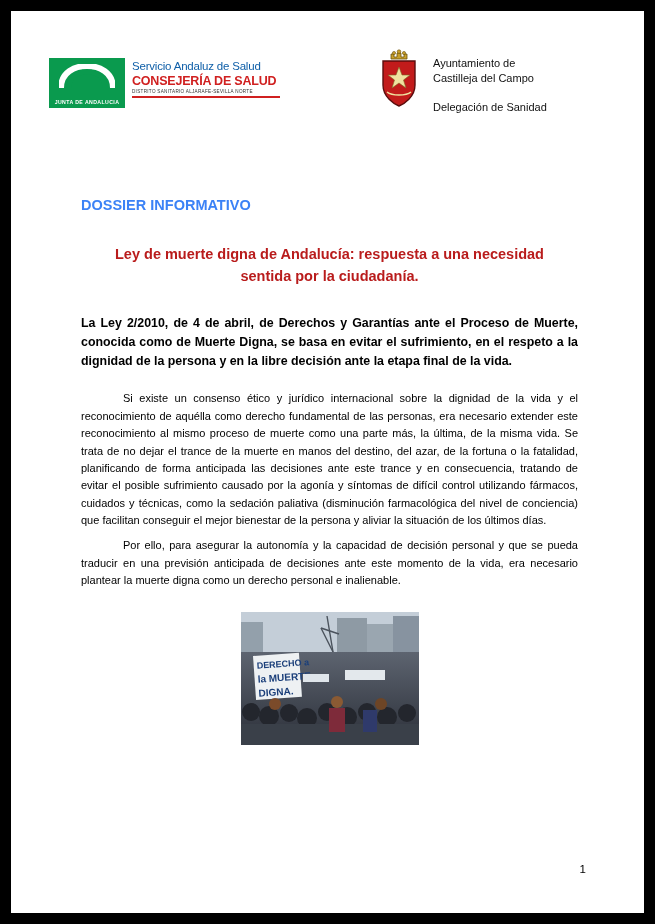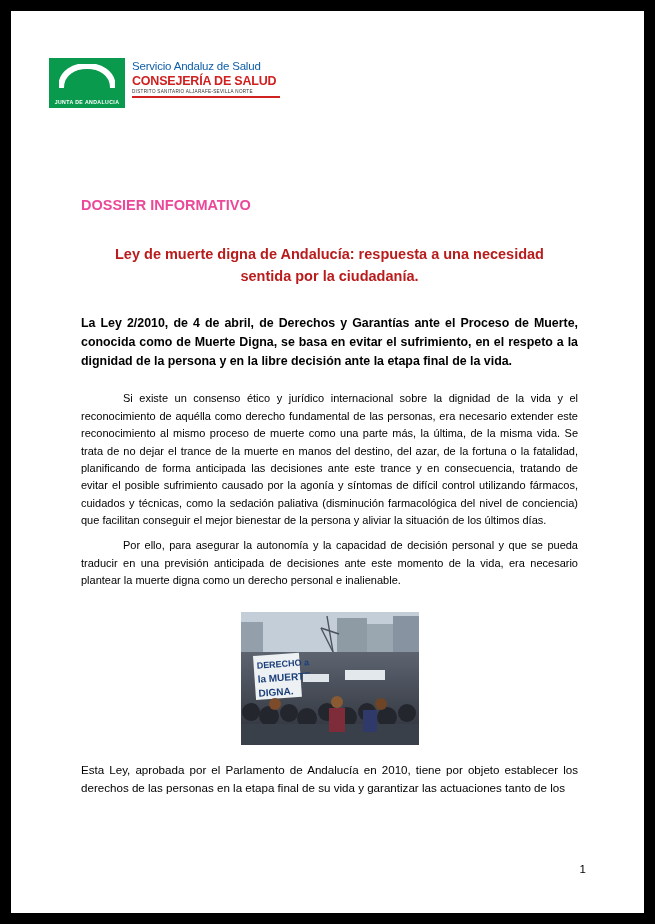--- a/index.html
+++ b/index.html
@@ -118,21 +118,21 @@
   }
 
   
   .content {
     padding: 0 66px 0 70px;
   }
   .doc-title {
     margin-top: 76px;
     font-size: 14.5px;
     font-weight: bold;
-    color: #ec4899;
+    color: #3b82f6;
   }
   .doc-subtitle {
     margin-top: 30px;
     font-size: 14.5px;
     font-weight: bold;
     color: #b91c1c;
     text-align: center;
     line-height: 1.55;
     padding: 0 8px;
   }
@@ -198,20 +198,38 @@
         <span class="junta-text">JUNTA DE ANDALUCIA</span>
       </div>
       <div class="sas-text">
         <div class="sas-line1">Servicio Andaluz de Salud</div>
         <div class="sas-line2">CONSEJERÍA DE SALUD</div>
         <div class="sas-line3">DISTRITO SANITARIO ALJARAFE-SEVILLA NORTE</div>
         <div class="sas-rule"></div>
       </div>
     </div>
 
+    <div class="logo-ayto">
+      <div class="shield-wrap">
+        <svg viewBox="0 0 44 60" width="44" height="60">
+          <path d="M14,10 L14,5 L17,5 L17,8 L20,8 L20,4 L24,4 L24,8 L27,8 L27,5 L30,5 L30,10 Z" fill="#c8a02a" stroke="#6b5310" stroke-width="0.8"></path>
+          <circle cx="17" cy="4" r="1.6" fill="#c8a02a" stroke="#6b5310" stroke-width="0.6"></circle>
+          <circle cx="22" cy="2.6" r="1.8" fill="#c8a02a" stroke="#6b5310" stroke-width="0.6"></circle>
+          <circle cx="27" cy="4" r="1.6" fill="#c8a02a" stroke="#6b5310" stroke-width="0.6"></circle>
+          <path d="M6,12 L38,12 L38,36 C38,48 27,55 22,57 C17,55 6,48 6,36 Z" fill="#c21b1b" stroke="#5a0d0d" stroke-width="1.4"></path>
+          <path d="M22,18 L25,26 L33,26 L26.5,31 L29,39 L22,34 L15,39 L17.5,31 L11,26 L19,26 Z" fill="#f0e2a0" stroke="#7a6a22" stroke-width="0.6"></path>
+          <path d="M10,43 C15,47 29,47 34,43" fill="none" stroke="#f0e2a0" stroke-width="1.6"></path>
+        </svg>
+      </div>
+      <div class="ayto-text">
+        <div class="ayto-l1">Ayuntamiento de</div>
+        <div class="ayto-l2">Castilleja del Campo</div>
+        <div class="ayto-l3">Delegación de Sanidad</div>
+      </div>
+    </div>
 
   </div>
 
   <div class="content">
 
     <div class="doc-title">DOSSIER INFORMATIVO</div>
 
     <div class="doc-subtitle">Ley de muerte digna de Andalucía: respuesta a una necesidad  sentida por la ciudadanía.</div>
 
     <div class="lead">La  Ley 2/2010, de 4 de abril, de Derechos y Garantías ante el Proceso de Muerte, conocida como de Muerte Digna, se basa en evitar el sufrimiento, en el respeto a la dignidad de la persona y en la libre decisión ante la etapa final de la vida.</div>
@@ -269,19 +287,18 @@
           </g>
           <circle cx="34" cy="92" r="6" fill="#7b4b2a"></circle>
           <circle cx="96" cy="90" r="6" fill="#8a5a33"></circle>
           <circle cx="140" cy="92" r="6" fill="#6d4526"></circle>
           <rect x="88" y="96" width="16" height="24" fill="#7e2b3a"></rect>
           <rect x="122" y="98" width="14" height="22" fill="#2f3a6b"></rect>
         </svg>
       </div>
     </div>
 
-    <div class="closing">Esta Ley, aprobada por el Parlamento de Andalucía en 2010, tiene por objeto establecer los derechos de las personas en la etapa final de su vida y garantizar las actuaciones tanto de los</div>
 
   </div>
 
   <div class="page-num">1</div>
 
 </div>
 
 </body></html>

